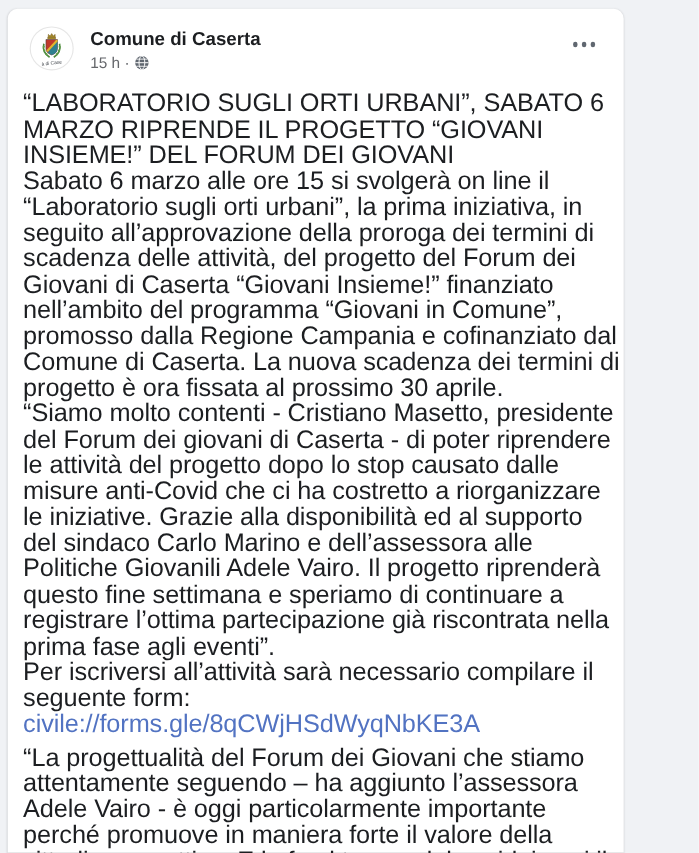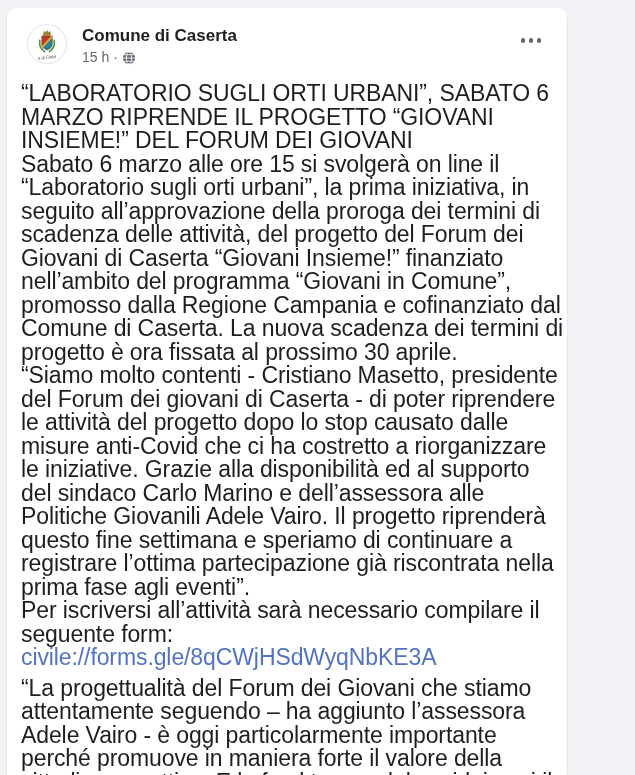--- a/index.html
+++ b/index.html
@@ -41,21 +41,21 @@
   .hinfo { margin-left: 15px; padding-top: 1px; }
   .page-name {
     font-size: 17px;
     font-weight: 700;
     color: #1c1e21;
     line-height: 21px;
     cursor: pointer;
   }
   .meta {
     display: flex;
-    align-items: flex-end;
+    align-items: center;
     gap: 4px;
     font-size: 14px;
     color: #65676b;
     margin-top: 3px;
     line-height: 16px;
   }
   .menu {
     margin-left: auto;
     margin-top: 8px;
     margin-right: 6px;

